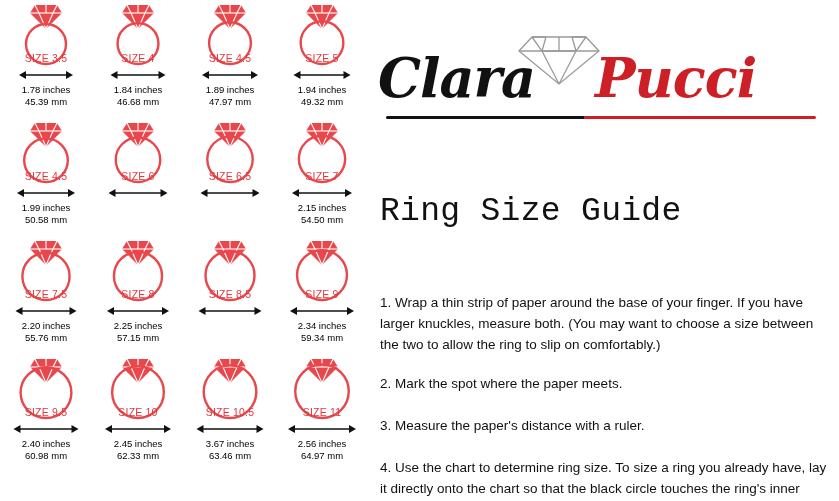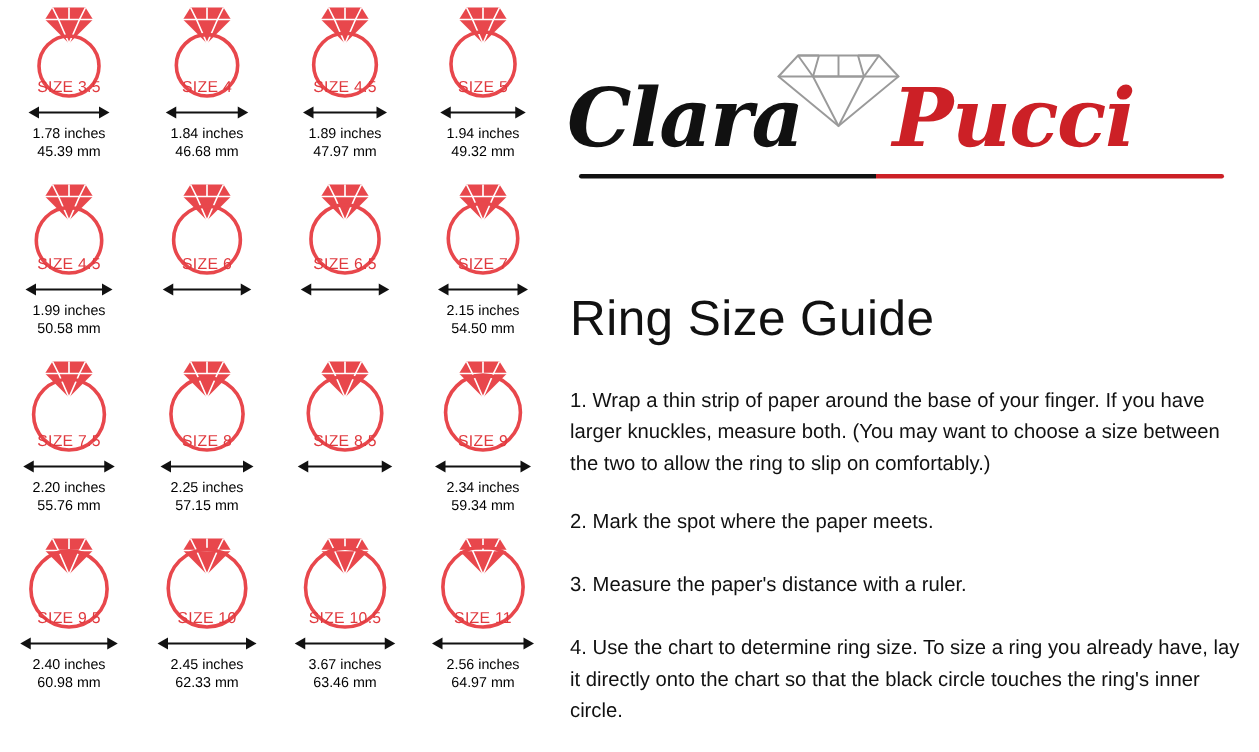--- a/index.html
+++ b/index.html
@@ -131,32 +131,33 @@
     background: linear-gradient(to right, #111 0%, #111 46%, #cc2026 46%, #cc2026 100%);
     border-radius: 2px;
   }
 
   #guide-title {
     position: absolute;
     left: 8px;
     top: 193px;
     font-size: 33px;
     color: #111;
-    font-family: Liberation Sans, sans-serif;
+    font-family: Liberation Mono, monospace;
     letter-spacing: .3px;
   }
 
   .step {
     position: absolute;
     left: 8px;
     width: 452px;
     font-size: 13.5px;
     line-height: 21px;
     color: #111;
     font-family: "Liberation Sans", sans-serif;
+    margin-top: 36px;
   }
   .step .num { }
   #step-1 { top: 256px; }
   #step-2 { top: 337px; }
   #step-3 { top: 379px; }
   #step-4 { top: 421px; }
 </style>
 </head>
 <body>
 

